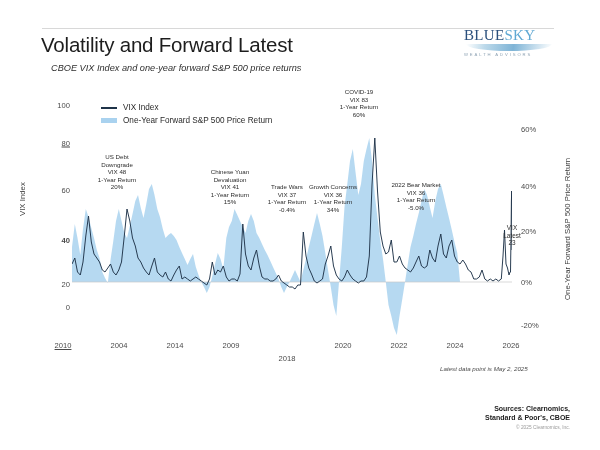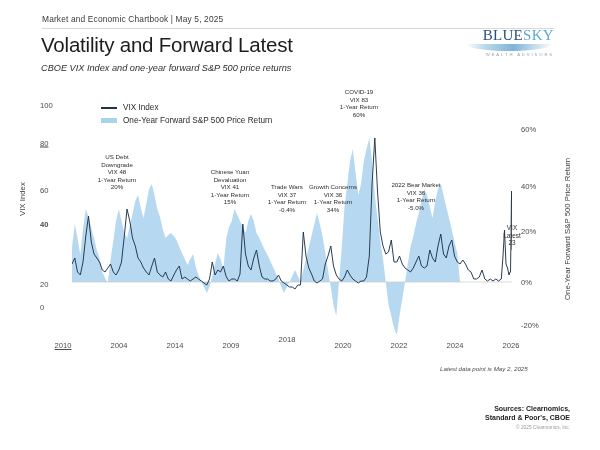--- a/index.html
+++ b/index.html
@@ -16,42 +16,42 @@
     font-size:8.4px;color:#3a3a3a;letter-spacing:.15px;
   }
   .hdr-rule{
     position:absolute;left:42px;top:28px;width:512px;height:1px;background:#d8d8d8;
   }
   .hdr-title{
     position:absolute;left:41px;top:33px;
     font-size:20.5px;font-weight:400;color:#1d1d1d;letter-spacing:-.2px;
   }
   .hdr-sub{
-    position:absolute;left:41px;top:63px;
+    position:absolute;left:51px;top:63px;
     font-size:9.2px;font-style:italic;color:#2e2e2e;
   }
 
   
-  .logo{position:absolute;left:464px;top:28px;width:90px;height:26px;text-align:right;}
+  .logo{position:absolute;left:464px;top:28px;width:90px;height:26px;text-align:left;}
   .logo-word{font-size:15px;letter-spacing:.3px;line-height:15px;white-space:nowrap;
     font-family:"Liberation Serif", serif;font-weight:400;}
   .logo-word .b1{color:#2a4f7c;}
   .logo-word .b2{color:#5fa8d3;}
   .logo-swoosh{
     width:86px;height:7px;margin:1px auto 0;
     background:linear-gradient(100deg,#ffffff 0%,#bcd9ea 22%,#7fb4d6 55%,#ffffff 100%);
     border-radius:0 0 50% 50%/0 0 100% 100%;
   }
   .logo-tag{
     font-size:4.2px;letter-spacing:1.9px;color:#8fa3b4;margin-top:1px;white-space:nowrap;
   }
 
   
   .plot{position:absolute;left:72px;top:97px;width:440px;height:239px;}
-  .ytick-l{position:absolute;font-size:7.6px;color:#4a4a4a;
+  .ytick-l{position:absolute;font-size:7.6px;color:#4a4a4a;text-align:right;
     transform:translateY(-50%);white-space:nowrap;width:30px;}
   .ytick-r{position:absolute;font-size:7.6px;color:#4a4a4a;text-align:left;
     transform:translateY(-50%);white-space:nowrap;width:34px;}
   .xtick{position:absolute;font-size:7.6px;color:#4a4a4a;text-align:center;
     transform:translateX(-50%);white-space:nowrap;}
 
   .ylabel-left{
     position:absolute;left:18px;top:216px;font-size:7.8px;color:#3a3a3a;
     transform:rotate(-90deg);transform-origin:left top;white-space:nowrap;
   }
@@ -82,53 +82,52 @@
   .sources .s1{font-size:7px;font-weight:bold;color:#222;line-height:9px;}
   .sources .s2{font-size:4.8px;color:#9a9a9a;margin-top:3px;}
 
   svg{display:block;}
 </style>
 </head>
 <body>
 
 <div class="page">
 
-  <div class="hdr-kicker">Market and Economic Chartbook | May 5, 2025</div>
   <div class="hdr-rule"></div>
   <div class="hdr-title">Volatility and Forward Latest</div>
   <div class="hdr-sub">CBOE VIX Index and one-year forward S&amp;P 500 price returns</div>
 
   <div class="logo">
     <div class="logo-word"><span class="b1">BLUE</span><span class="b2">SKY</span></div>
     <div class="logo-swoosh"></div>
     <div class="logo-tag">WEALTH ADVISORS</div>
   </div>
 
   <div class="ytick-l" style="left:40px;top:105px;">100</div>
   <div class="ytick-l" style="left:40px;top:143px;text-decoration:underline;">80</div>
   <div class="ytick-l" style="left:40px;top:190px;">60</div>
-  <div class="ytick-l" style="left:40px;top:224px;font-weight:bold;">40</div>
+  <div class="ytick-l" style="left:40px;top:240px;font-weight:bold;">40</div>
   <div class="ytick-l" style="left:40px;top:268px;margin-top:16px;">20</div>
   <div class="ytick-l" style="left:40px;top:307px;">0</div>
 
   <div class="ylabel-left">VIX Index</div>
 
   <div class="ytick-r" style="left:521px;top:129px;">60%</div>
   <div class="ytick-r" style="left:521px;top:186px;">40%</div>
   <div class="ytick-r" style="left:521px;top:231px;">20%</div>
   <div class="ytick-r" style="left:521px;top:282px;">0%</div>
   <div class="ytick-r" style="left:521px;top:325px;">-20%</div>
 
   <div class="ylabel-right">One-Year Forward S&amp;P 500 Price Return</div>
 
   <div class="xtick" style="left:63px;top:341px;text-decoration:underline;">2010</div>
   <div class="xtick" style="left:119px;top:341px;">2004</div>
   <div class="xtick" style="left:175px;top:341px;">2014</div>
   <div class="xtick" style="left:231px;top:341px;">2009</div>
-  <div class="xtick" style="left:287px;top:335px;">2018</div>
+  <div class="xtick" style="left:287px;top:354px;">2018</div>
   <div class="xtick" style="left:343px;top:341px;">2020</div>
   <div class="xtick" style="left:399px;top:341px;">2022</div>
   <div class="xtick" style="left:455px;top:341px;">2024</div>
   <div class="xtick" style="left:511px;top:341px;">2026</div>
 
   <div class="plot">
     <svg width="440" height="239" viewBox="0 0 440 239">
 
       <g>
         <path fill="#a9d2ef" fill-opacity="0.85" stroke="none" d="

